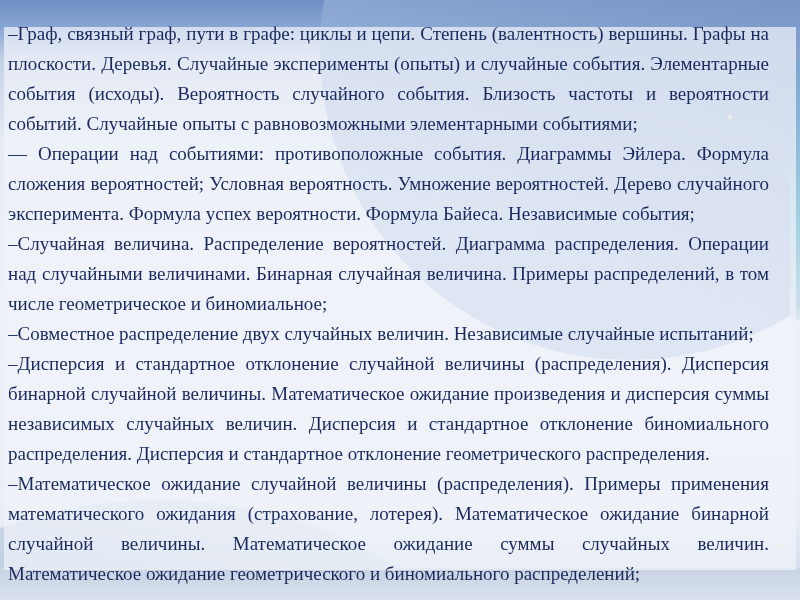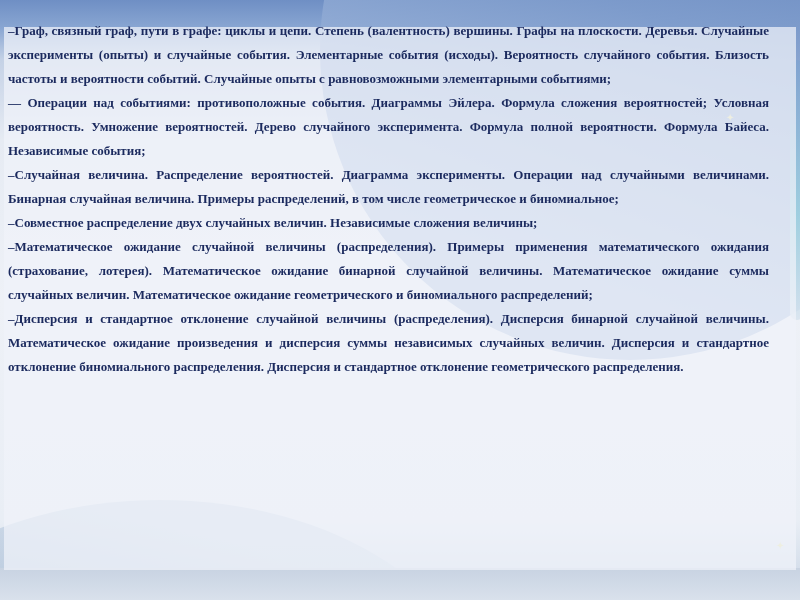--- a/index.html
+++ b/index.html
@@ -34,23 +34,22 @@
   .bottom-band {
     position: absolute; left: 0; right: 0; bottom: 0; height: 32px;
     background: linear-gradient(180deg, #c8d3e2, #d9e1ec);
   }
   .text-box {
     position: absolute; left: 4px; top: 27px; width: 792px; height: 543px;
     background: rgba(240, 243, 249, 0.72);
   }
   .content {
     position: absolute; left: 8px; top: 19px; width: 761px;
-    font-size: 13px; line-height: 24px; color: #1b2a5e;
+    font-size: 19px; line-height: 30px; color: #1b2a5e;
     text-align: justify;
-    font-weight: bold;
   }
   .para { margin: 0; }
   .sparkle {
     position: absolute; color: #e8e3a0; font-size: 10px;
   }
 </style>
 </head>
 <body>
 
 <div class="slide-bg"></div>
@@ -58,18 +57,18 @@
 <div class="wave-top-right-edge"></div>
 <div class="wave-bottom-left"></div>
 <div class="bottom-band"></div>
 <span class="sparkle" style="left:726px;top:112px;">✦</span>
 <span class="sparkle" style="left:776px;top:540px;">✦</span>
 
 <div class="text-box"></div>
 
 <div class="content">
   <p class="para">–Граф, связный граф, пути в графе: циклы и цепи. Степень (валентность) вершины. Графы на плоскости. Деревья. Случайные эксперименты (опыты) и случайные события. Элементарные события (исходы). Вероятность случайного события. Близость частоты и вероятности событий. Случайные опыты с равновозможными элементарными событиями;</p>
-  <p class="para">— Операции над событиями: противоположные события. Диаграммы Эйлера. Формула сложения вероятностей; Условная вероятность. Умножение вероятностей. Дерево случайного эксперимента. Формула полной вероятности. Формула Байеса. Независимые события;</p>
-  <p class="para">–Случайная величина. Распределение вероятностей. Диаграмма эксперименты. Операции над случайными величинами. Бинарная случайная величина. Примеры распределений, в том числе геометрическое и биномиальное;</p>
-  <p class="para">–Совместное распределение двух случайных величин. Независимые сложения величины;</p>
+  <p class="para">— Операции над событиями: противоположные события. Диаграммы Эйлера. Формула сложения вероятностей; Условная вероятность. Умножение вероятностей. Дерево случайного эксперимента. Формула успех вероятности. Формула Байеса. Независимые события;</p>
+  <p class="para">–Случайная величина. Распределение вероятностей. Диаграмма распределения. Операции над случайными величинами. Бинарная случайная величина. Примеры распределений, в том числе геометрическое и биномиальное;</p>
+  <p class="para">–Совместное распределение двух случайных величин. Независимые случайные испытаний;</p>
+  <p class="para">–Дисперсия и стандартное отклонение случайной величины (распределения). Дисперсия бинарной случайной величины. Математическое ожидание произведения и дисперсия суммы независимых случайных величин. Дисперсия и стандартное отклонение биномиального распределения. Дисперсия и стандартное отклонение геометрического распределения.</p>
   <p class="para">–Математическое ожидание случайной величины (распределения). Примеры применения математического ожидания (страхование, лотерея). Математическое ожидание бинарной случайной величины. Математическое ожидание суммы случайных величин. Математическое ожидание геометрического и биномиального распределений;</p>
-  <p class="para">–Дисперсия и стандартное отклонение случайной величины (распределения). Дисперсия бинарной случайной величины. Математическое ожидание произведения и дисперсия суммы независимых случайных величин. Дисперсия и стандартное отклонение биномиального распределения. Дисперсия и стандартное отклонение геометрического распределения.</p>
 </div>
 
 </body></html>

